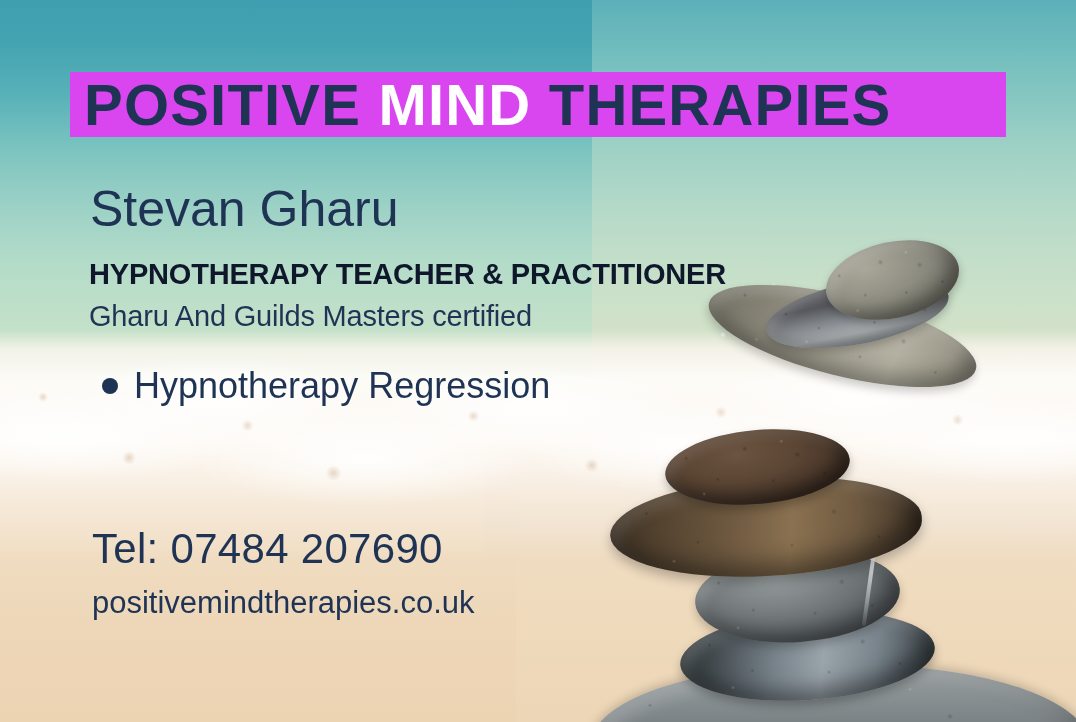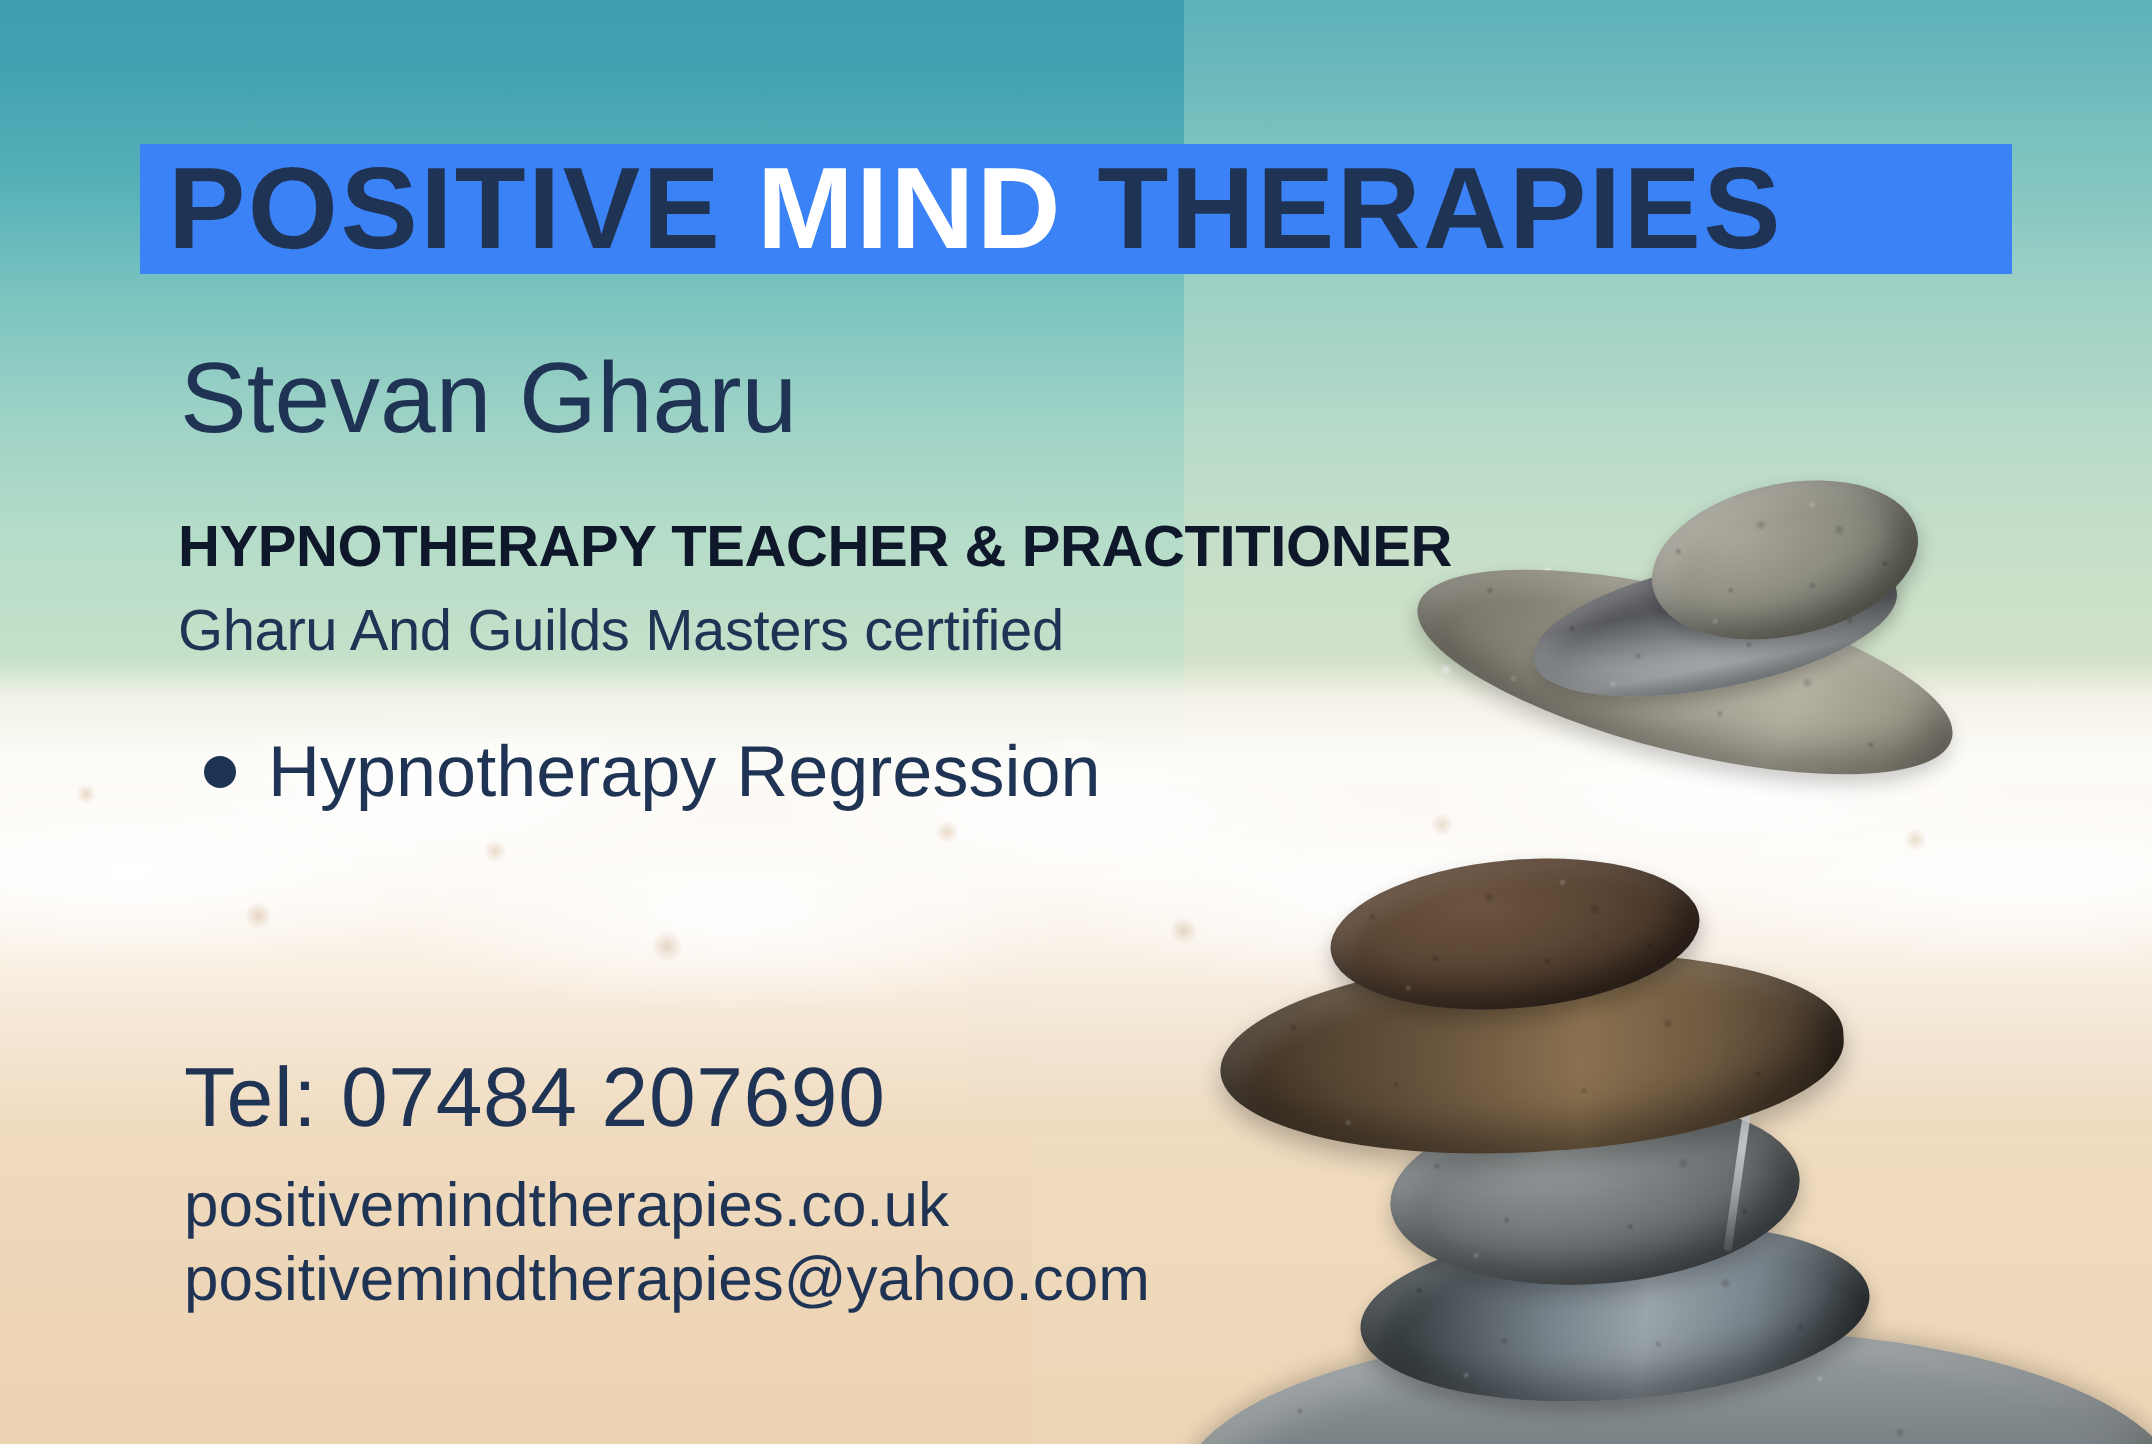--- a/index.html
+++ b/index.html
@@ -177,33 +177,33 @@
       radial-gradient(circle 2px at 86% 66%, rgba(0,0,0,.2) 0%, rgba(0,0,0,0) 100%),
       radial-gradient(circle 2px at 20% 80%, rgba(255,255,255,.2) 0%, rgba(255,255,255,0) 100%),
       radial-gradient(circle 2px at 64% 18%, rgba(255,255,255,.22) 0%, rgba(255,255,255,0) 100%);
   }
 
   
   #content{position:absolute;left:0;top:0;width:100%;height:100%;}
 
   #title-banner{
     position:absolute;left:70px;top:72px;width:936px;height:65px;
-    background:#3b82f6;
+    background:#d946ef;
     display:flex;align-items:center;
     padding:0 14px;box-sizing:border-box;
   }
   #title-text{
     font-size:58px;font-weight:700;letter-spacing:1.2px;
     color:#1F3354;white-space:nowrap;line-height:1;
     font-family:"Liberation Sans", sans-serif;
   }
   #title-text .mid{color:#FFFFFF;}
 
   #person-name{
-    position:absolute;left:90px;top:170px;
+    position:absolute;left:90px;top:180px;
     font-size:50px;font-weight:400;color:#1F3354;letter-spacing:0px;
   }
   #role-line{
     position:absolute;left:89px;top:258px;
     font-size:29px;font-weight:600;color:#0f172a;letter-spacing:-.2px;
   }
   #cert-line{
     position:absolute;left:89px;top:300px;
     font-size:29px;font-weight:500;color:#1F3354;letter-spacing:-.2px;
   }
@@ -281,16 +281,15 @@
 
     <div id="services">
       <div class="service-item">
         <span class="bullet"></span>
         <span class="service-label">Hypnotherapy Regression</span>
       </div>
     </div>
 
     <div id="tel-line">Tel: 07484 207690</div>
     <div id="web-line">positivemindtherapies.co.uk</div>
-    <div id="email-line">positivemindtherapies@yahoo.com</div>
 
   </div>
 </div>
 
 </body></html>

